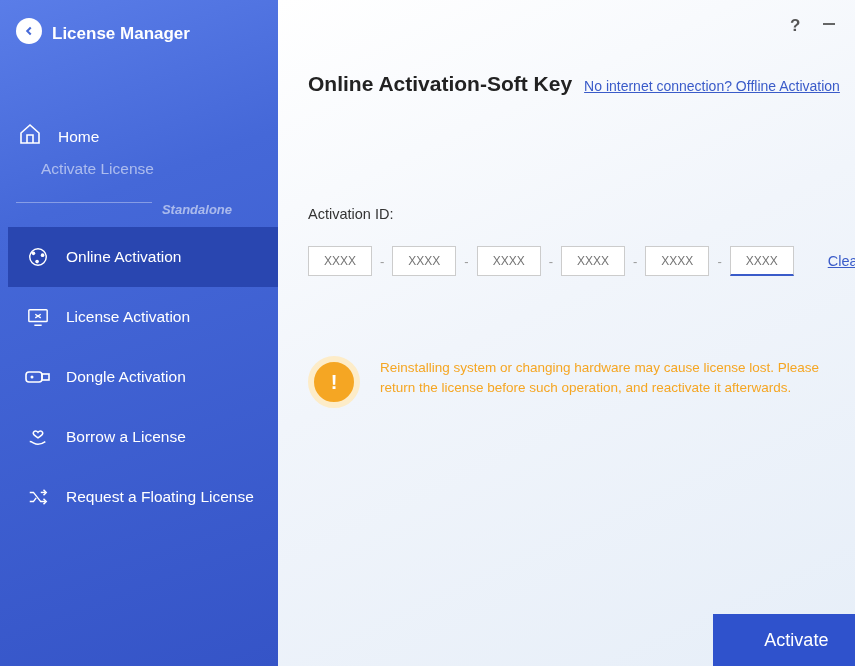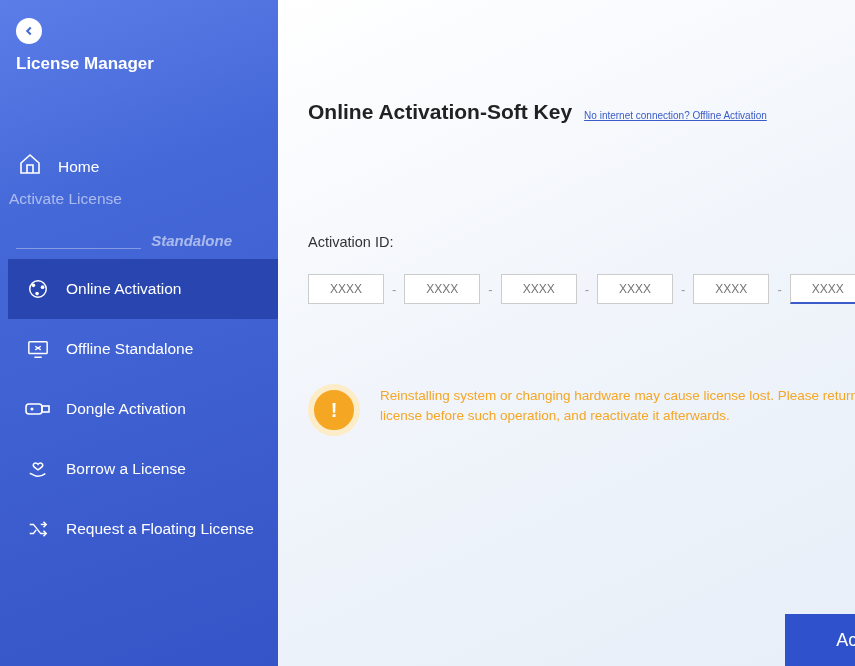--- a/index.html
+++ b/index.html
@@ -6,48 +6,49 @@
     body { width: 855px; height: 666px; overflow: hidden; display: flex; }
     
     .sidebar {
       width: 278px;
       height: 666px;
       background: linear-gradient(160deg, #5a7de8 0%, #4568d8 30%, #3554c7 100%);
       color: #fff;
       flex-shrink: 0;
     }
     
-    .app-header { display: flex; align-items: flex-start; padding: 18px 16px 12px 16px; gap: 10px; flex-direction: column; }
+    .app-header { display: flex; align-items: flex-end; padding: 18px 16px 12px 16px; gap: 10px; }
     .back-btn {
       width: 26px; height: 26px; border-radius: 50%;
       background: #fff; display: flex; align-items: center; justify-content: center;
       color: #4568d8;
     }
     .app-title { font-size: 17px; font-weight: 600; }
     
     .nav-item {
       display: flex; align-items: flex-end;
       padding: 0 16px; height: 60px; gap: 14px;
       font-size: 15.5px; cursor: pointer;
     }
     .nav-item.home { margin-top: 30px; }
     .nav-item .icon { width: 28px; display: flex; align-items: center; justify-content: center; }
     
     .section-heading {
       padding: 14px 16px 14px 9px;
       font-size: 15.5px;
       color: rgba(255,255,255,0.55);
       font-weight: 400;
+      margin-left: 32px;
     }
     
     .section-label {
-      display: flex; align-items: flex-end;
+      display: flex; align-items: flex-start;
       padding: 10px 16px 10px 16px;
       color: rgba(255,255,255,0.55);
-      font-size: 15px;
+      font-size: 13px;
       font-style: italic;
       font-weight: 600;
       gap: 10px;
     }
     .section-label .line { flex: 1; height: 1px; background: rgba(255,255,255,0.35); }
     .section-label span:last-child { padding-right: 30px; }
     
     .nav-sub {
       display: flex; align-items: center;
       padding: 0 16px; height: 60px; gap: 14px;
@@ -68,31 +69,31 @@
       position: absolute; top: 16px; right: 20px;
       display: flex; gap: 22px; align-items: center;
       color: #555;
     }
     .window-controls .ctrl { cursor: pointer; }
     
     .page-title-row {
       padding: 72px 30px 0 30px;
       display: flex; align-items: baseline; gap: 12px;
     }
-    .page-title { font-size: 21px; font-weight: 700; color: #222; margin-top: 28px; }
-    .offline-link { font-size: 10px; color: #3a5bc9; text-decoration: underline; cursor: pointer; }
+    .page-title { font-size: 21px; font-weight: 700; color: #222; }
+    .offline-link { font-size: 14px; color: #3a5bc9; text-decoration: underline; cursor: pointer; }
     
     .field-label { padding: 110px 30px 0 30px; font-size: 14.5px; color: #333; }
     
     .activation-row {
       display: flex; align-items: center;
       padding: 24px 30px 0 30px; gap: 8px;
     }
     .key-input {
-      width: 76px; height: 30px;
+      width: 64px; height: 30px;
       border: 1px solid #ccc;
       text-align: center;
       font-size: 12px;
       color: #999;
       font-family: inherit;
       background: #fff;
     }
     .key-input.active { border-bottom: 2px solid #3a5bc9; }
     .dash { color: #999; font-size: 13px; }
     .clear-link { margin-left: 26px; color: #3a5bc9; font-size: 14.5px; text-decoration: underline; cursor: pointer; }
@@ -162,21 +163,21 @@
   </div>
 
   <div class="nav-sub">
     <span class="icon">
       <svg width="24" height="22" viewBox="0 0 24 24" fill="none" stroke="#fff" stroke-width="1.6">
           <rect x="2" y="4" width="20" height="13" rx="1"></rect>
           <path d="M8 21h8"></path>
           <path d="M9 9l6 4M15 9l-6 4"></path>
         </svg>
     </span>
-    <span>Offline Standalone</span>
+    <span>License Activation</span>
   </div>
 
   <div class="nav-sub">
     <span class="icon">
       <svg width="26" height="16" viewBox="0 0 26 16" fill="none" stroke="#fff" stroke-width="1.6">
           <rect x="1" y="3" width="16" height="10" rx="3"></rect>
           <rect x="17" y="5" width="7" height="6"></rect>
           <circle cx="7" cy="8" r="1.5" fill="#fff" stroke="none"></circle>
         </svg>
     </span>

